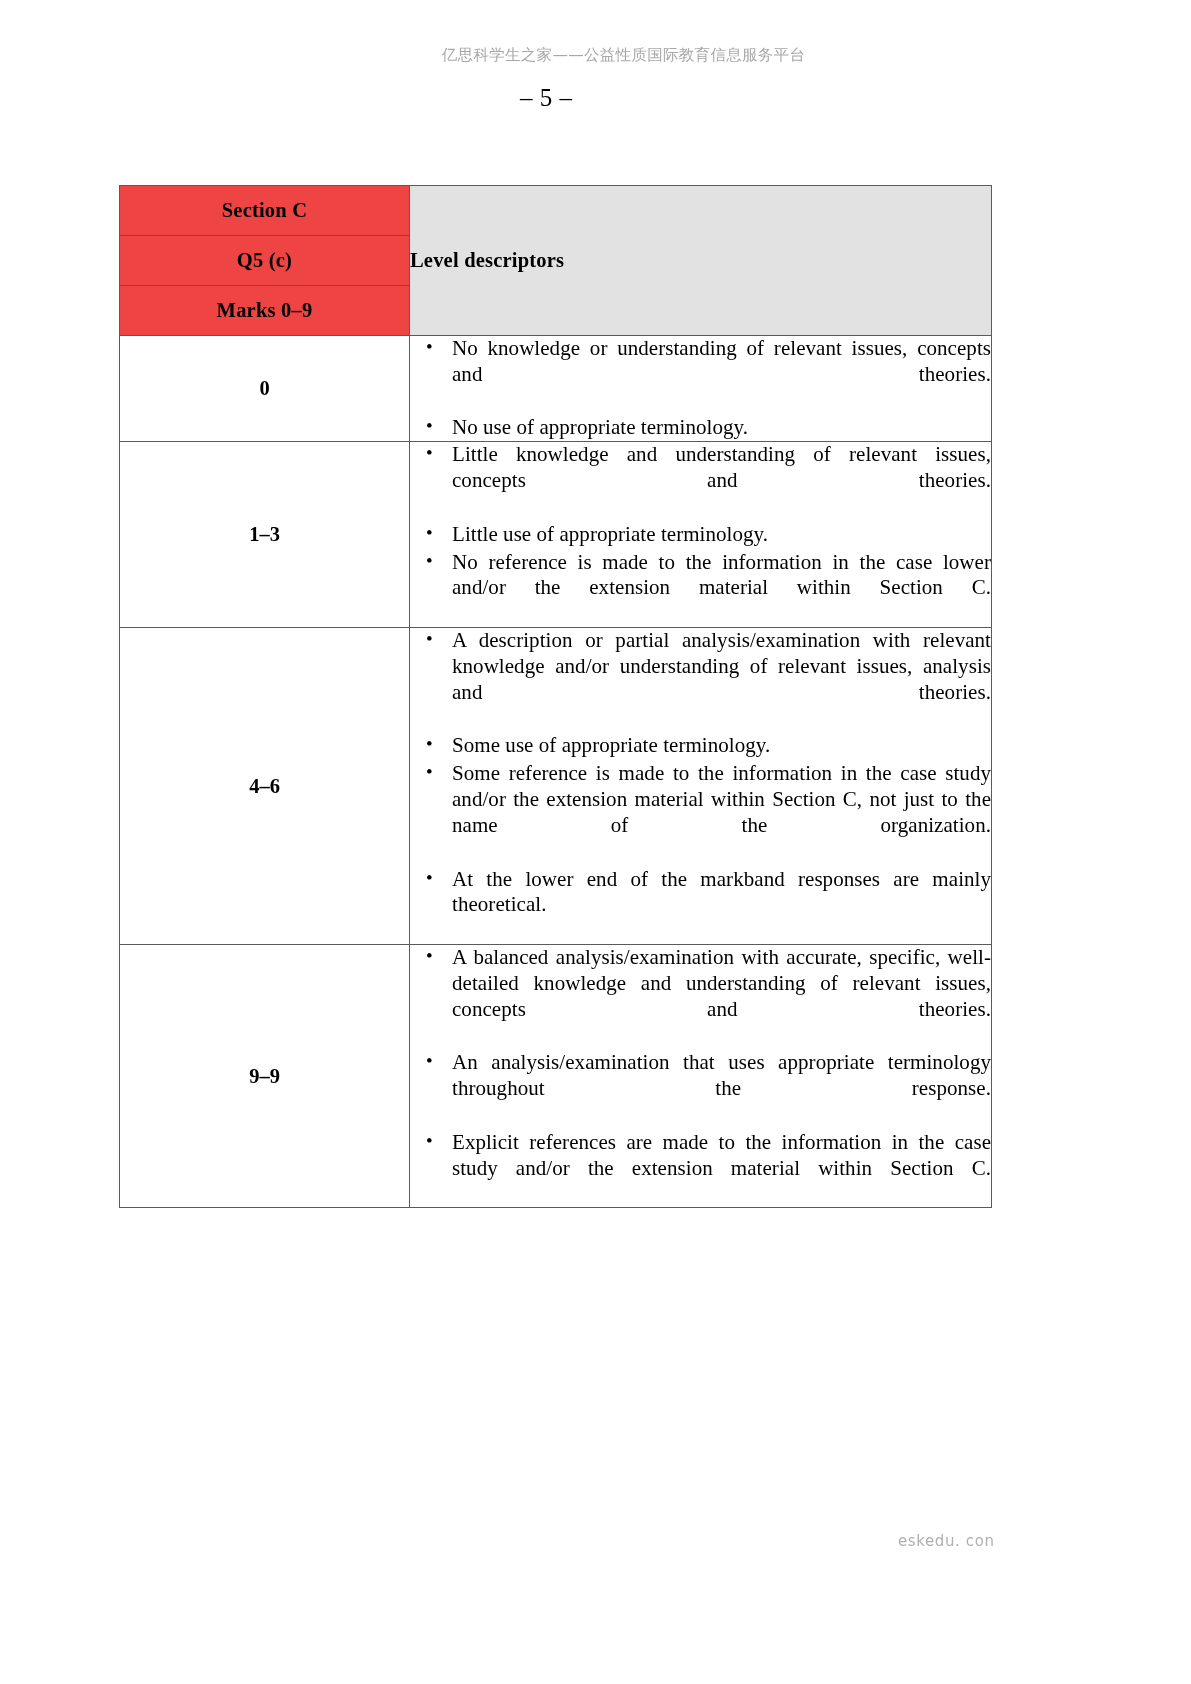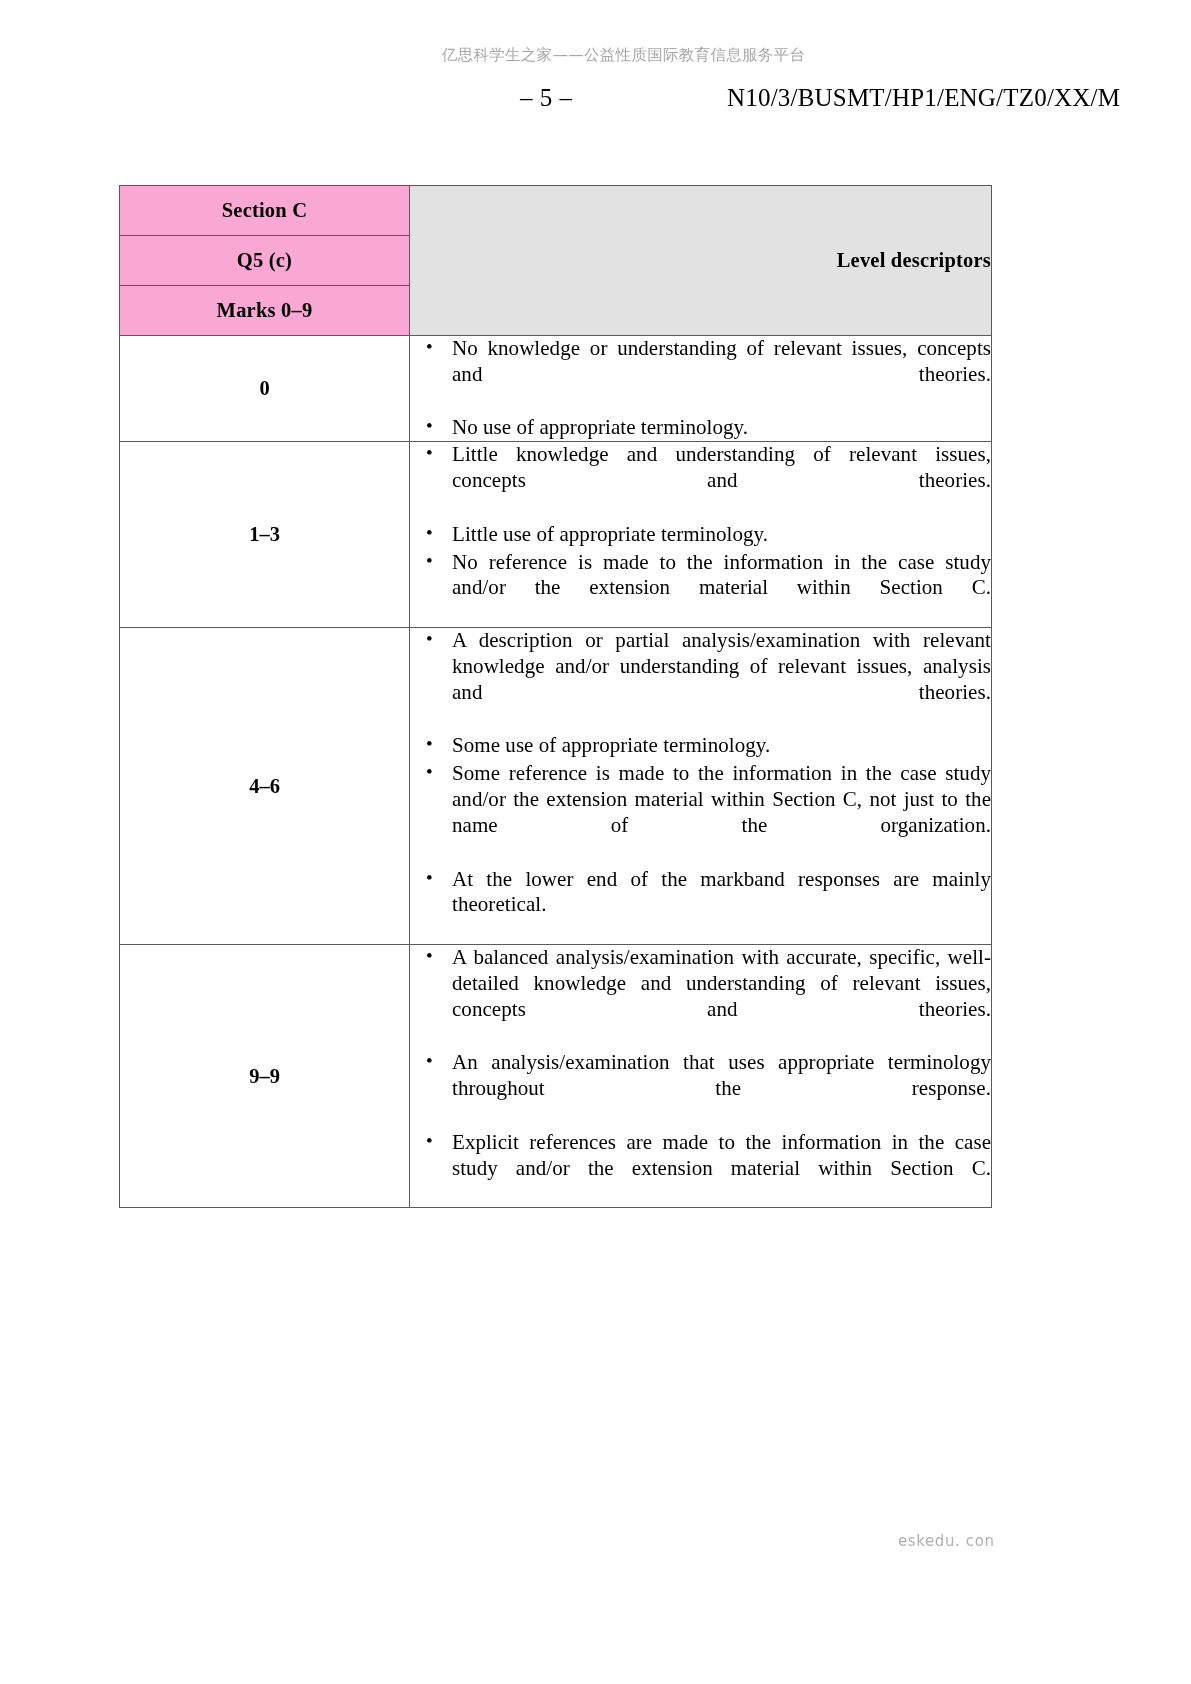--- a/index.html
+++ b/index.html
@@ -69,30 +69,30 @@
   }
   .markband-table td {
     border: 1px solid #5a5a5a;
     vertical-align: middle;
     padding: 0;
   }
   .col-left { width: 290px; }
   .col-right { width: 582px; }
 
   .hdr-cell {
-    background: #f9a8d4;
+    background: #ef4444;
     text-align: center;
     font-weight: bold;
     font-size: 20.5px;
     letter-spacing: 0.2px;
     height: 49px;
   }
   .hdr-cell-span {
     background: #e2e2e2;
-    text-align: right;
+    text-align: left;
     font-weight: bold;
     font-size: 20.5px;
     letter-spacing: 0.2px;
   }
 
   .mark-cell {
     text-align: center;
     font-weight: bold;
     font-size: 20.5px;
     padding: 6px 4px;
@@ -149,21 +149,20 @@
 </style>
 </head>
 <body>
 
 <div class="watermark-top">
   <span class="wm-inner">亿思科学生之家——公益性质国际教育信息服务平台</span>
 </div>
 
 <div class="page-header">
   <div class="page-number">– 5 –</div>
-  <div class="paper-code">N10/3/BUSMT/HP1/ENG/TZ0/XX/M</div>
 </div>
 
 <table class="markband-table">
   <colgroup>
     <col class="col-left">
     <col class="col-right">
   </colgroup>
   <tbody>
     <tr>
       <td class="hdr-cell">Section C</td>
@@ -185,21 +184,21 @@
         </ul>
       </td>
     </tr>
 
     <tr>
       <td class="mark-cell">1–3</td>
       <td class="desc-cell">
         <ul class="bullets">
           <li><span>Little knowledge and understanding of relevant issues, concepts and theories.</span><span class="jtail"></span></li>
           <li><span>Little use of appropriate terminology.</span></li>
-          <li><span>No reference is made to the information in the case study and/or the extension material within Section C.</span><span class="jtail"></span></li>
+          <li><span>No reference is made to the information in the case lower and/or the extension material within Section C.</span><span class="jtail"></span></li>
         </ul>
       </td>
     </tr>
 
     <tr>
       <td class="mark-cell">4–6</td>
       <td class="desc-cell">
         <ul class="bullets">
           <li><span>A description or partial analysis/examination with relevant knowledge and/or understanding of relevant issues, analysis and theories.</span><span class="jtail"></span></li>
           <li><span>Some use of appropriate terminology.</span></li>

